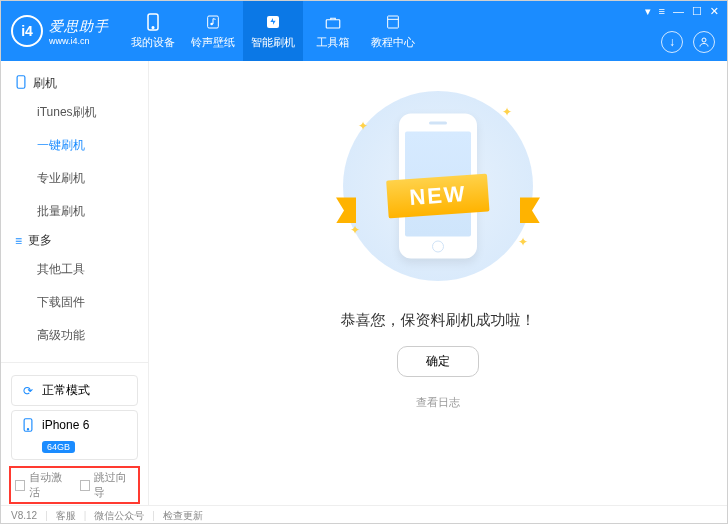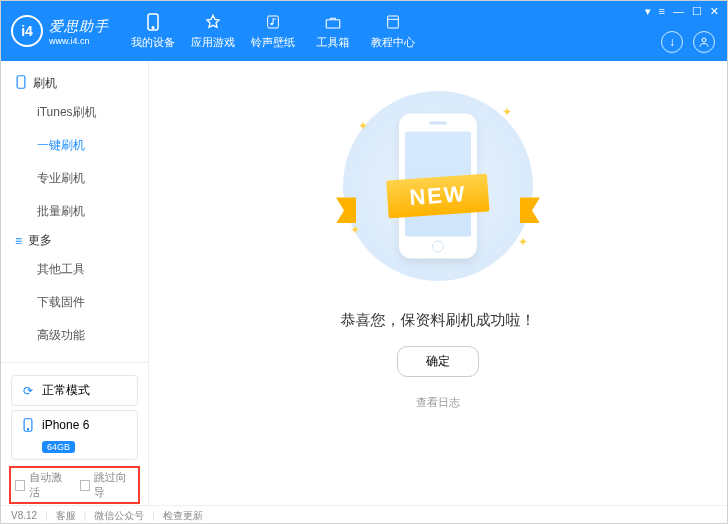--- a/index.html
+++ b/index.html
@@ -71,35 +71,36 @@
         <div class="nicon">
           <svg width="16" height="18" viewBox="0 0 12 18" fill="none" stroke="white" stroke-width="1.5">
             <rect x="1" y="1" width="10" height="16" rx="2"></rect>
             <circle cx="6" cy="14.5" r="0.8" fill="white"></circle>
           </svg>
         </div>
         <span>我的设备</span>
       </div>
       <div class="nav-item">
         <div class="nicon">
-          <svg width="16" height="16" viewBox="0 0 24 24" fill="none" stroke="white" stroke-width="2">
-            <path d="M12 2l3 6 6 1-4.5 4.5L18 20l-6-3-6 3 1.5-6.5L3 9l6-1z"></path>
-          </svg>
-        </div>
-        <span>应用游戏</span>
-      </div>
-      <div class="nav-item">
-        <div class="nicon">
           <svg width="16" height="16" viewBox="0 0 24 24" fill="white">
             <rect x="4" y="3" width="16" height="18" rx="2" fill="none" stroke="white" stroke-width="1.5"></rect>
             <circle cx="10" cy="15" r="2"></circle>
             <path d="M12 15V7l4 1" stroke="white" fill="none" stroke-width="1.5"></path>
           </svg>
         </div>
         <span>铃声壁纸</span>
+      </div>
+      <div class="nav-item active">
+        <div class="nicon">
+          <svg width="16" height="16" viewBox="0 0 24 24" fill="white">
+            <rect x="3" y="3" width="18" height="18" rx="3" fill="white"></rect>
+            <path d="M8 12l4-6v4h4l-4 6v-4z" fill="#1b8cff"></path>
+          </svg>
+        </div>
+        <span>智能刷机</span>
       </div>
       <div class="nav-item">
         <div class="nicon">
           <svg width="18" height="14" viewBox="0 0 24 18" fill="none" stroke="white" stroke-width="1.5">
             <rect x="3" y="6" width="18" height="11" rx="1"></rect>
             <path d="M9 6V4h6v2"></path>
           </svg>
         </div>
         <span>工具箱</span>
       </div>

